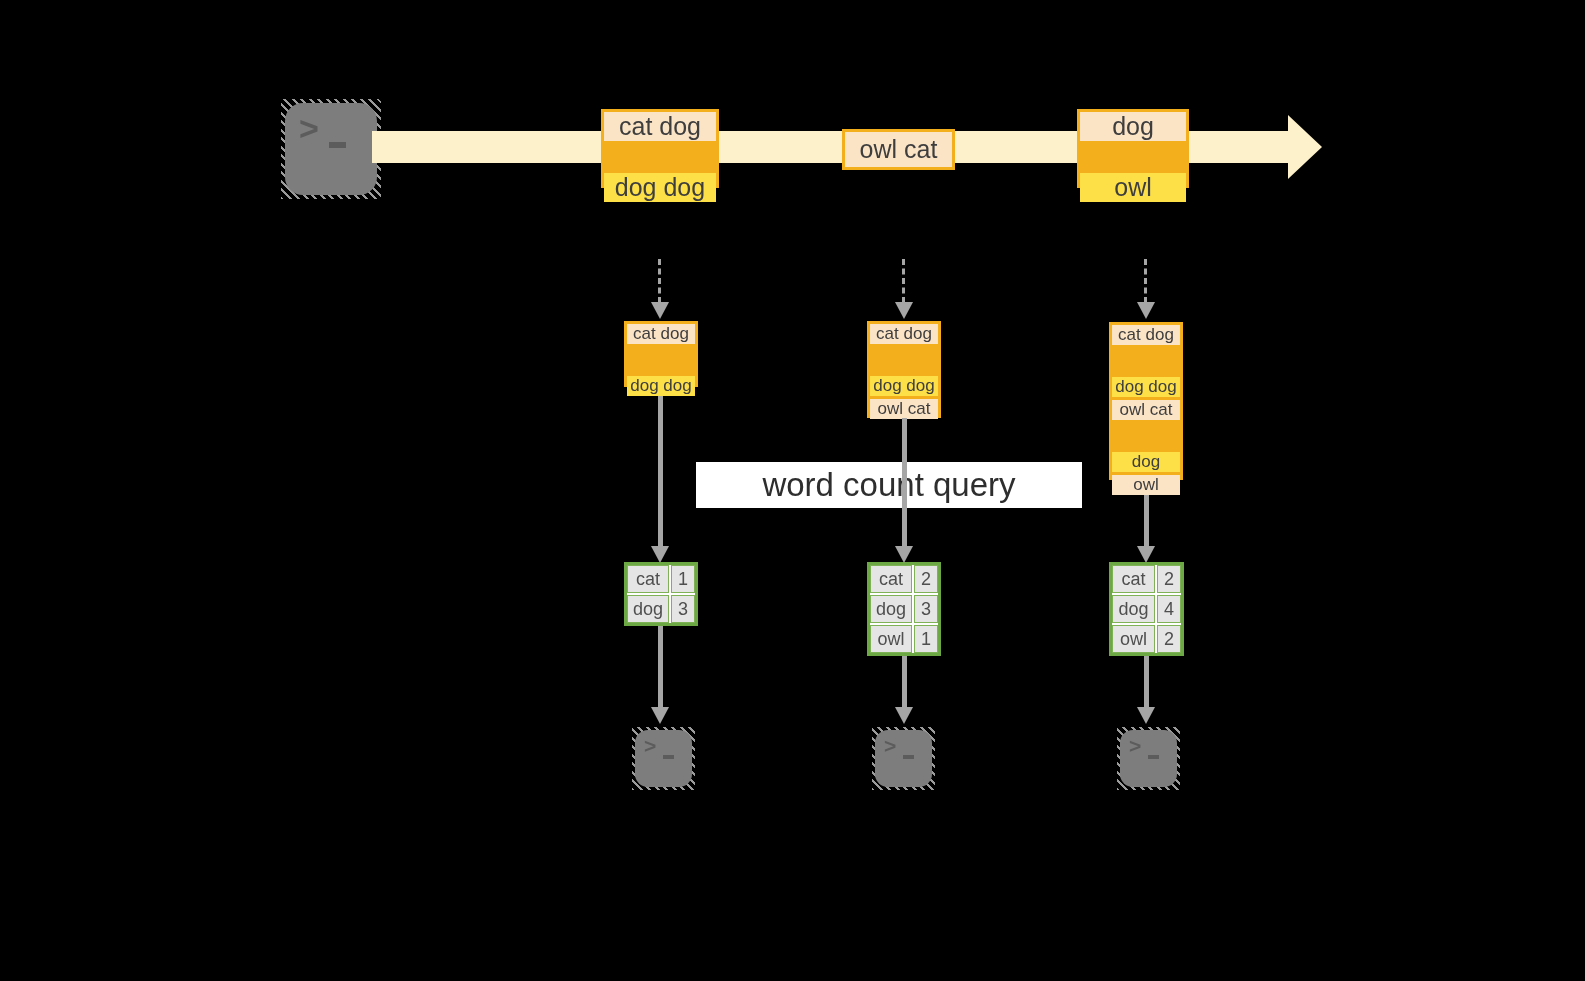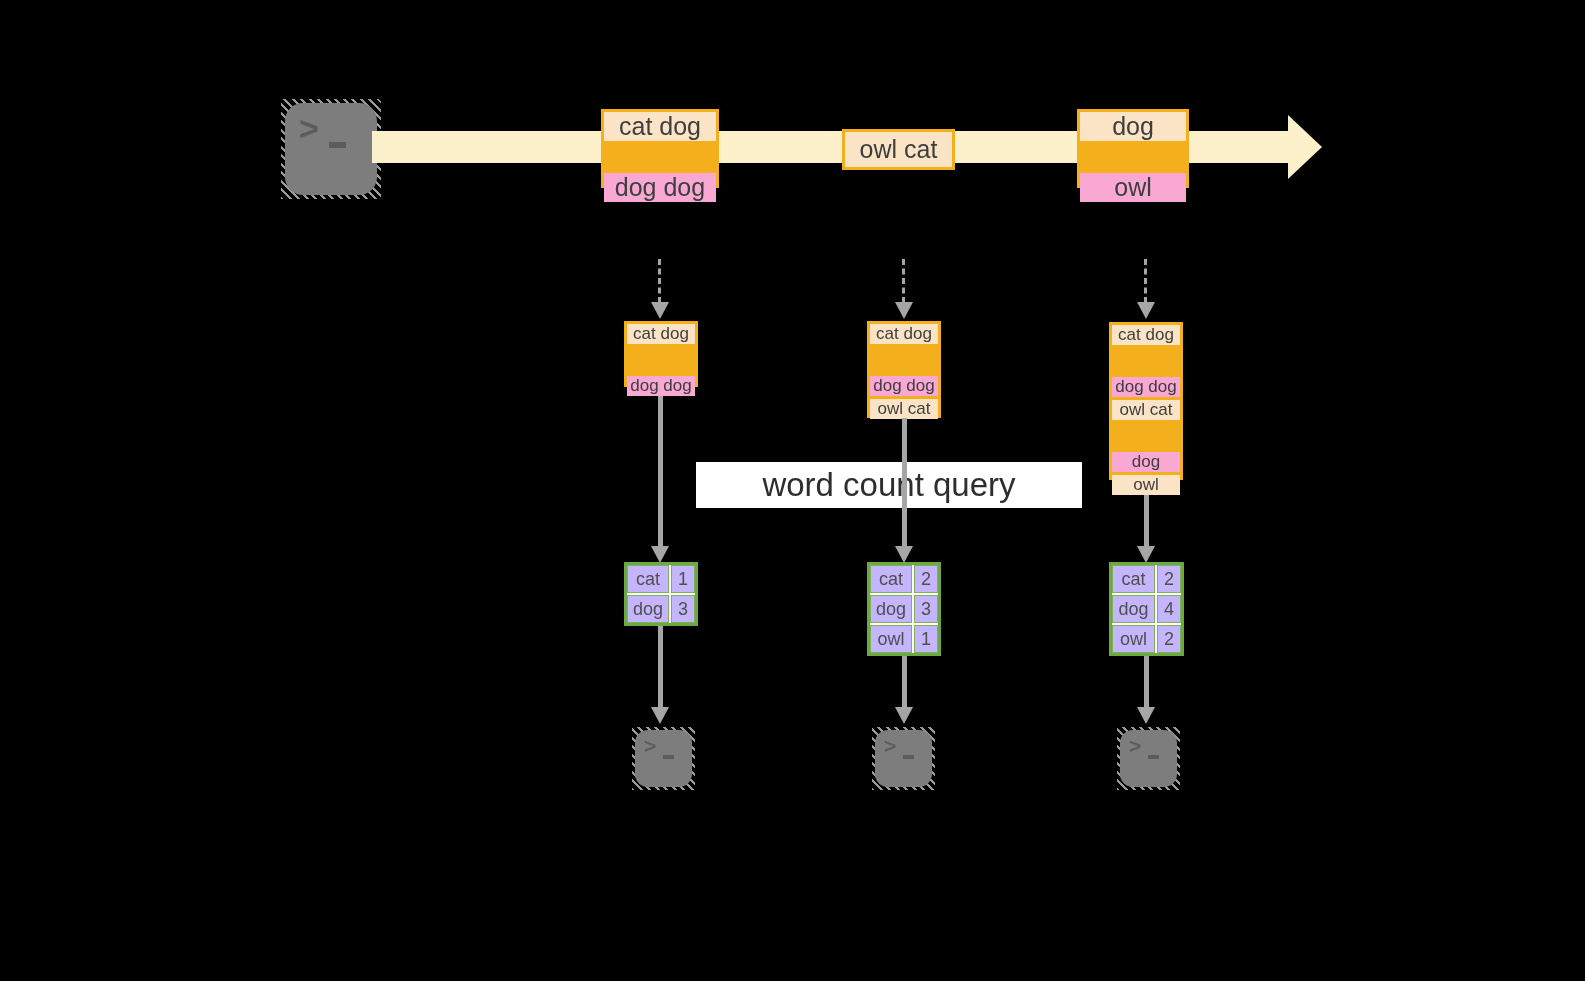--- a/index.html
+++ b/index.html
@@ -24,41 +24,41 @@
   .stream-head{position:absolute;left:1288px;top:115px;width:0;height:0;
     border-top:32px solid transparent;border-bottom:32px solid transparent;
     border-left:34px solid #fcf1ca;}
 
   
   .msg-box{position:absolute;border:3px solid #f3b01c;background:#f3b01c;
     display:flex;flex-direction:column;gap:3px;box-sizing:border-box;z-index:3;}
   .msg-row{flex:1;display:flex;align-items:center;justify-content:center;
     color:#3e3e3e;font-size:25px;white-space:nowrap;}
   .row-a{background:#fbe3c6;}
-  .row-b{background:#f9a8d4;margin-top:29px;}
+  .row-b{background:#fde047;margin-top:29px;}
   .msg-box.small .msg-row{font-size:17px;}
 
   
   .vline{position:absolute;width:5px;background:#a6a6a6;}
   .vdash{position:absolute;width:0;border-left:3px dashed #a6a6a6;}
   .ah-down{position:absolute;width:0;height:0;
     border-left:9px solid transparent;border-right:9px solid transparent;
     border-top:17px solid #a6a6a6;}
 
   
   .query-label{position:absolute;left:696px;top:462px;width:386px;height:46px;
     background:#ffffff;display:flex;align-items:center;justify-content:center;
     font-size:33px;color:#2e2e2e;z-index:5;}
   .z6{z-index:6;}
 
   
   .count-table{position:absolute;display:grid;grid-template-columns:1fr 24px;
     grid-auto-rows:28px;gap:2px;background:#ffffff;border:3px solid #6ca844;
     box-sizing:border-box;z-index:3;}
-  .count-cell{background:#c4b5fd;border:1px solid #7fb257;box-sizing:border-box;
+  .count-cell{background:#e5e5e5;border:1px solid #7fb257;box-sizing:border-box;
     display:flex;align-items:center;justify-content:center;
     font-size:18px;color:#4f4f4f;}
 </style>
 </head>
 <body>
 
 <div class="canvas">
 
   <div class="terminal" style="left:281px;top:99px;width:100px;height:100px">
     <div class="terminal-inner">

